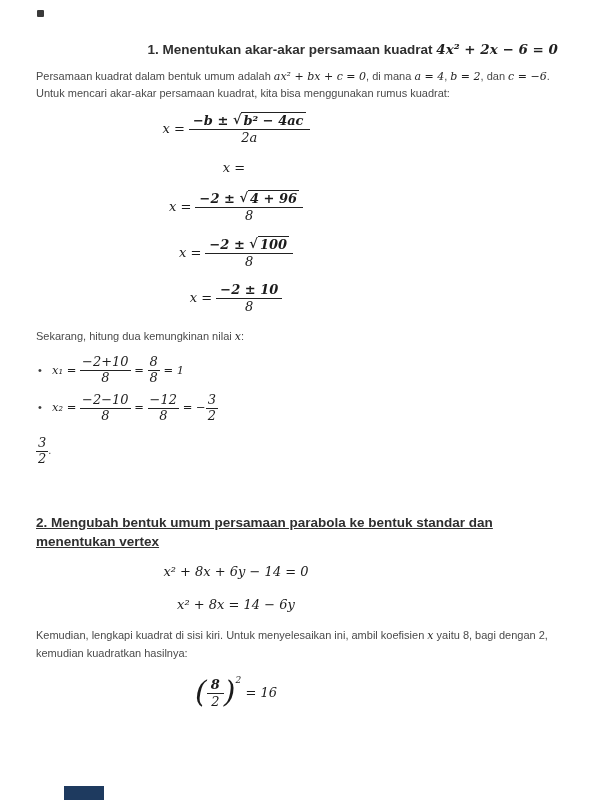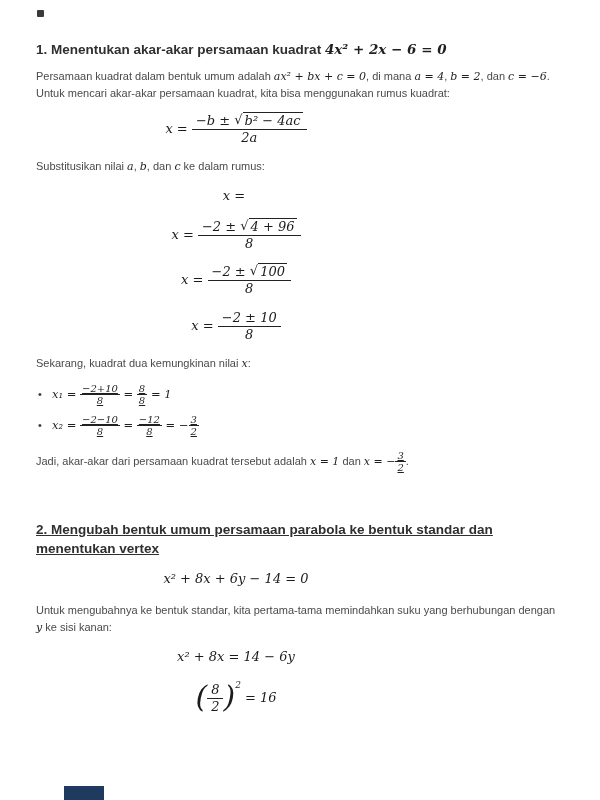--- a/index.html
+++ b/index.html
@@ -5,104 +5,103 @@
   html,body{margin:0;padding:0;}
   body{
     width:600px;height:800px;overflow:hidden;background:#ffffff;
     font-family:"Liberation Sans",sans-serif;color:#4a4a4a;
     font-size:11px;line-height:1.6;position:relative;
   }
   .page{padding:8px 42px 0 36px;}
   .topmark{position:absolute;left:37px;top:10px;width:7px;height:7px;background:#3a3a3a;border-radius:1px;}
   .bottombar{position:absolute;left:64px;top:786px;width:40px;height:14px;background:#1e3a5f;}
   h2.sec{font-size:13.5px;font-weight:bold;color:#2f2f2f;line-height:1.45;margin:0 0 8px 0;}
-  h2.first{margin-top:32px;}
+  h2.first{margin-top:32px;text-align:right;}
   h2.second{margin-top:46px;text-decoration:underline;}
   p.body{margin:0 0 10px 0;}
   .mi{font-family:"DejaVu Serif",serif;font-style:italic;color:#1f1f1f;}
   h2 .mi{font-weight:bold;}
   
   .eq{
     width:400px;text-align:center;margin:10px 0 12px 0;
     font-family:"DejaVu Serif",serif;font-style:italic;color:#1b1b1b;font-size:13px;
   }
   .eq .plain{white-space:nowrap;text-align:right;}
   .frac{display:inline-block;vertical-align:middle;text-align:center;line-height:1.25;}
-  .frac .num{display:block;padding:0 4px;}
+  .frac .num{display:block;padding:0 4px;font-weight:bold;}
   .frac .den{display:block;border-top:1px solid #222;padding:0 4px;}
   .rsign{display:inline-block;transform:translateY(-1px);}
   .rbar{border-top:1px solid #222;padding:0 2px;}
   
   .bigp{font-size:30px;font-weight:300;vertical-align:middle;line-height:0.9;display:inline-block;transform:translateY(-2px);}
   .supn{font-size:9px;vertical-align:top;position:relative;top:-4px;}
   
   .blist{margin:2px 0 12px 2px;padding:0;list-style:none;}
   .blist li{margin:0 0 7px 0;}
   .bdot{display:inline-block;width:14px;color:#3a3a3a;}
   .bmath{font-family:"DejaVu Serif",serif;font-style:italic;color:#1f1f1f;font-size:11.5px;}
-  .sfrac{display:inline-block;vertical-align:middle;text-align:center;line-height:1.15;font-size:10px;text-decoration:underline;}
+  .sfrac{display:inline-block;vertical-align:middle;text-align:center;line-height:1.15;font-size:13px;}
   .sfrac .num{display:block;padding:0 2px;}
   .sfrac .den{display:block;border-top:0.8px solid #222;padding:0 2px;}
   .gap-eq-tall{margin-top:14px;margin-bottom:14px;}
 </style>
 </head>
 <body>
 
 <div class="topmark"></div>
 
 <div class="page">
 
   <h2 class="sec first"><span>1. Menentukan akar-akar persamaan kuadrat </span><span class="mi">4x² + 2x − 6 = 0</span></h2>
 
   <p class="body"><span>Persamaan kuadrat dalam bentuk umum adalah </span><span class="mi">ax² + bx + c = 0</span><span>, di mana </span><span class="mi">a = 4</span><span>, </span><span class="mi">b = 2</span><span>, dan </span><span class="mi">c = −6</span><span>. Untuk mencari akar-akar persamaan kuadrat, kita bisa menggunakan rumus kuadrat:</span></p>
 
   <div class="eq">
     <span>x = </span><span class="frac"><span class="num"><span>−b ± </span><span class="rsign">√</span><span class="rbar">b² − 4ac</span></span><span class="den">2a</span></span>
   </div>
 
-  <p class="body"><span>Substitusikan nilai </span><span class="mi">a</span><span>, </span><span class="mi">b</span><span>, dan </span><span class="mi">c</span><span> ke dalam rumus:</span></p>
 
   <div class="eq">
     <span>x = </span><span class="frac"></span>
   </div>
 
   <div class="eq">
     <span>x = </span><span class="frac"><span class="num"><span>−2 ± </span><span class="rsign">√</span><span class="rbar">4 + 96</span></span><span class="den">8</span></span>
   </div>
 
   <div class="eq">
     <span>x = </span><span class="frac"><span class="num"><span>−2 ± </span><span class="rsign">√</span><span class="rbar">100</span></span><span class="den">8</span></span>
   </div>
 
   <div class="eq">
     <span>x = </span><span class="frac"><span class="num">−2 ± 10</span><span class="den">8</span></span>
   </div>
 
-  <p class="body"><span>Sekarang, kuadrat dua kemungkinan nilai </span><span class="mi">x</span><span>:</span></p>
+  <p class="body"><span>Sekarang, hitung dua kemungkinan nilai </span><span class="mi">x</span><span>:</span></p>
 
   <ul class="blist">
     <li>
       <span class="bdot">•</span><span class="bmath"><span>x₁ = </span><span class="sfrac"><span class="num">−2+10</span><span class="den">8</span></span><span> = </span><span class="sfrac"><span class="num">8</span><span class="den">8</span></span><span> = 1</span></span>
     </li>
     <li>
       <span class="bdot">•</span><span class="bmath"><span>x₂ = </span><span class="sfrac"><span class="num">−2−10</span><span class="den">8</span></span><span> = </span><span class="sfrac"><span class="num">−12</span><span class="den">8</span></span><span> = −</span><span class="sfrac"><span class="num">3</span><span class="den">2</span></span></span>
     </li>
   </ul>
 
-  <p class="body"><span><span>Jadi, akar-akar dari persamaan kuadrat tersebut adalah </span><span class="mi">x = 1</span><span> dan </span><span class="mi">x = −</span></span><span class="bmath"><span class="sfrac"><span class="num">3</span><span class="den">2</span></span></span><span>.</span></p>
+  <p class="body"><span class="bmath"><span class="sfrac"><span class="num">3</span><span class="den">2</span></span></span><span>.</span></p>
 
   <h2 class="sec second">2. Mengubah bentuk umum persamaan parabola ke bentuk standar dan menentukan vertex</h2>
 
 
   <div class="eq"><span class="plain">x² + 8x + 6y − 14 = 0</span></div>
 
-  <p class="body"><span>Untuk mengubahnya ke bentuk standar, kita pertama-tama memindahkan suku yang berhubungan dengan </span><span class="mi">y</span><span> ke sisi kanan:</span></p>
 
   <div class="eq"><span class="plain">x² + 8x = 14 − 6y</span></div>
 
+  <p class="body"><span>Kemudian, lengkapi kuadrat di sisi kiri. Untuk menyelesaikan ini, ambil koefisien </span><span class="mi">x</span><span> yaitu 8, bagi dengan 2, kemudian kuadratkan hasilnya:</span></p>
 
   <div class="eq gap-eq-tall">
     <span class="bigp">(</span><span class="frac"><span class="num">8</span><span class="den">2</span></span><span class="bigp">)</span><sup class="supn">2</sup><span> = 16</span>
   </div>
 
 </div>
 
 <div class="bottombar"></div>
 
 </body></html>

